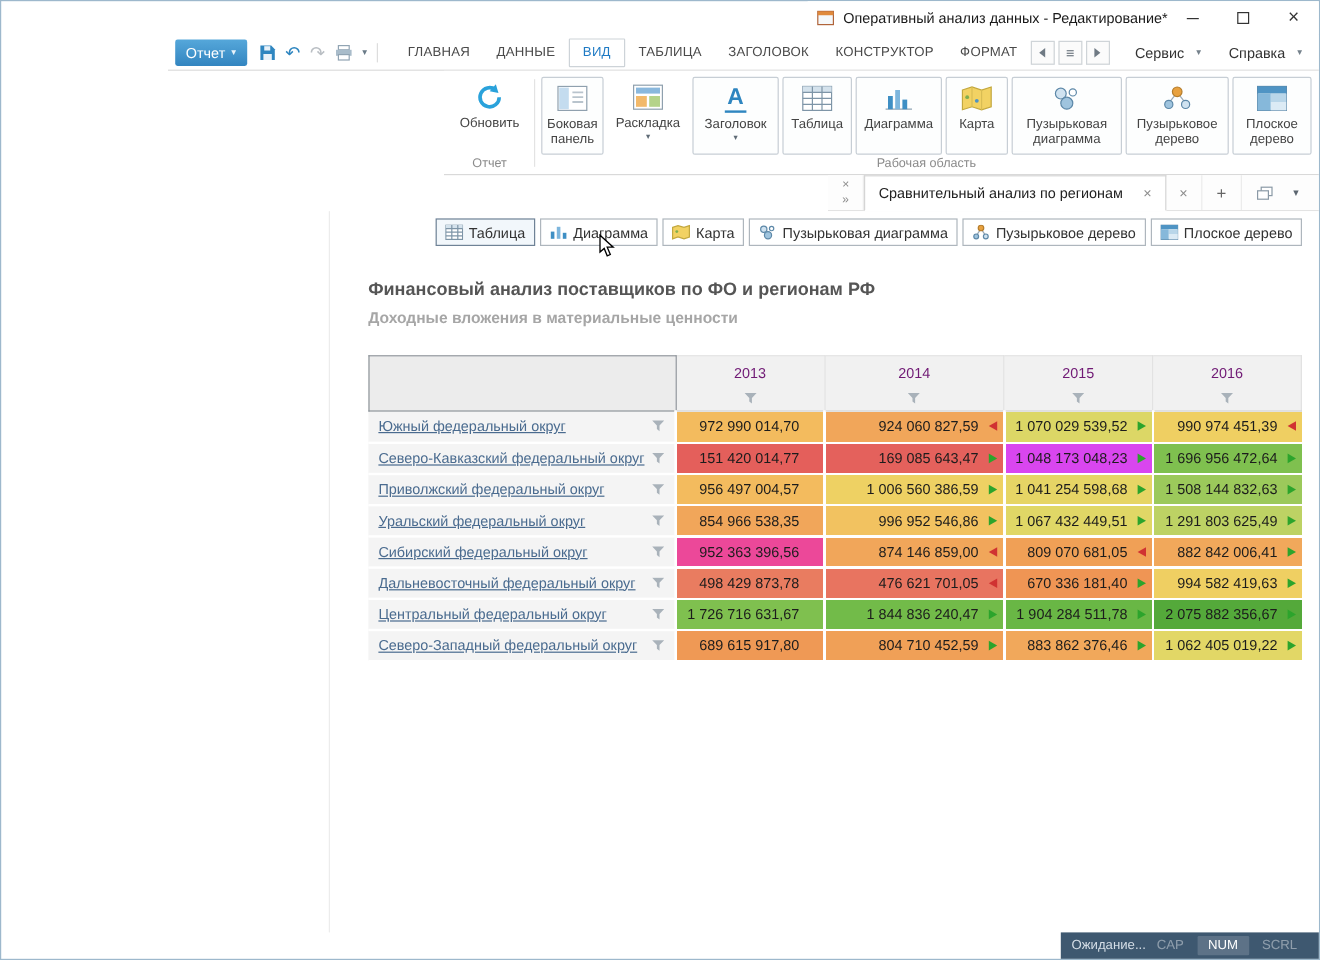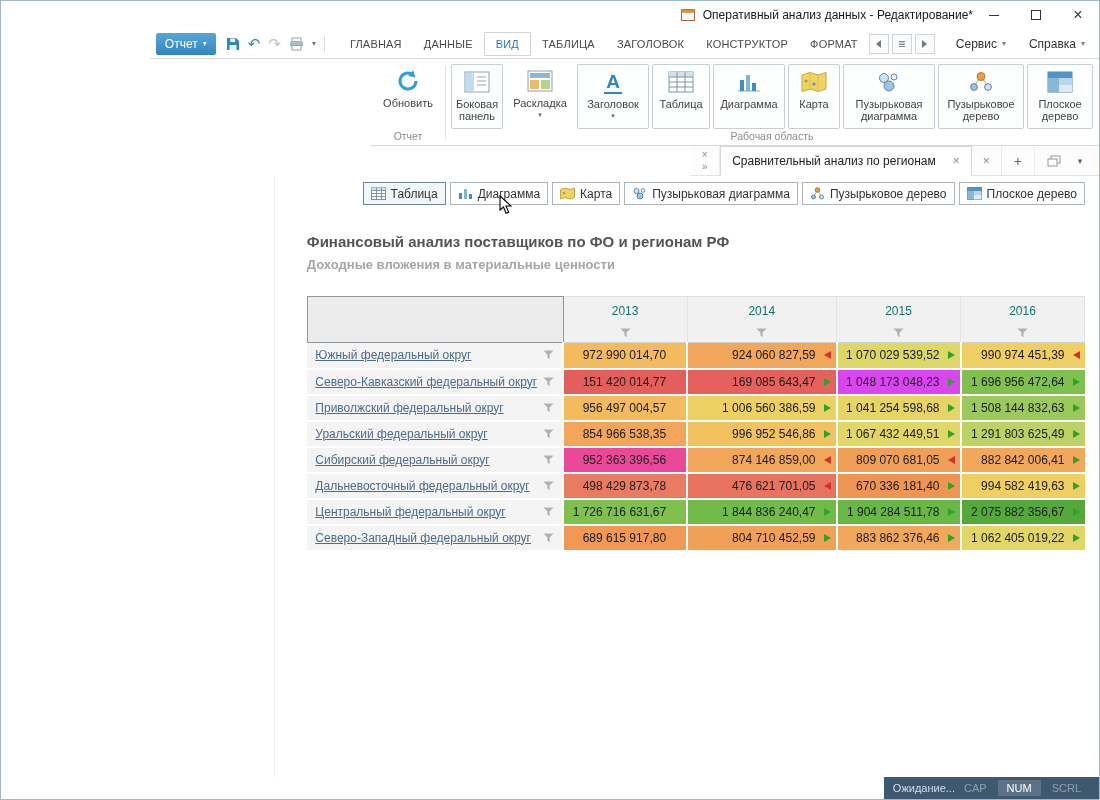--- a/index.html
+++ b/index.html
@@ -33,21 +33,21 @@
   .vsep { width:1px; height:16px; background:#ddd; margin:0 8px; }
   .rtabs { display:flex; align-items:center; height:100%; margin-left:6px; }
   .rtab { padding:0 11px; font-size:11px; color:#4a4a4a; height:100%; display:flex; align-items:center;
           cursor:pointer; letter-spacing:.2px; }
   .rtab.active { color:#1e7ac4; border:1px solid #cdd3d8; background:#fff; height:24px; border-radius:1px; }
   .menu-right { margin-left:auto; display:flex; align-items:center; gap:3px; }
   .nav-box { width:20px; height:20px; border:1px solid #cfd4d8; background:#fbfbfb; display:flex;
              align-items:center; justify-content:center; cursor:pointer; color:#5c6670; font-size:12px; }
   .tri-l { width:0;height:0;border-top:4px solid transparent;border-bottom:4px solid transparent;border-right:5px solid #6f7a84; }
   .tri-r { width:0;height:0;border-top:4px solid transparent;border-bottom:4px solid transparent;border-left:5px solid #6f7a84; }
-  .menu-link { display:flex; align-items:center; gap:5px; font-size:12px; color:#333; cursor:pointer; }
+  .menu-link { display:flex; align-items:center; gap:10px; font-size:12px; color:#333; cursor:pointer; }
   .menu-link .mcaret { font-size:8px; color:#76828c; }
   .ml-1 { margin-left:18px; } .ml-2 { margin-left:20px; margin-right:4px; }
 
   
   .ribbon { height:87px; flex:0 0 87px; display:flex; align-items:stretch; padding:5px 6px 0 6px;
             border-bottom:1px solid #d9d9d9; background:#fff; }
   .rgroup { display:flex; flex-direction:column; }
   .rgroup-body { display:flex; align-items:stretch; gap:3px; flex:1; }
   .rgroup-label { text-align:center; font-size:10.5px; color:#8b8b8b; height:16px; line-height:14px; }
   .rsep { width:1px; background:#e3e3e3; margin:2px 5px 6px 5px; }
@@ -89,21 +89,21 @@
 
   .report-title { margin-top:28px; font-size:15px; font-weight:bold; color:#555; }
   .report-subtitle { margin-top:7px; font-size:13px; font-weight:bold; color:#a6a6a6; }
 
   
   table.pivot { border-collapse:collapse; margin-top:24px; table-layout:fixed; }
   .corner { width:253px; background:#ececec; border:1px solid #8f959b; }
   th.yearcol { width:124px; background:#f1f1f1; border-top:1px solid #e0e0e0; border-bottom:1px solid #d2d2d2;
                border-right:1px solid #e2e2e2; height:46px; vertical-align:top; padding-top:7px;
                font-weight:normal; }
-  .yeartext { font-size:12px; color:#0f766e; margin-bottom:6px; }
+  .yeartext { font-size:12px; color:#701a75; margin-bottom:6px; }
   th.rowhead { background:#f4f4f4; height:26px; padding:0 8px 0 8px; font-weight:normal;
                border-bottom:2px solid #fff; text-align:left; }
   .rh-wrap { display:flex; align-items:center; justify-content:space-between; gap:6px; }
   .rowlink { color:#4a6b8f; text-decoration:underline; font-size:12px; cursor:pointer; white-space:nowrap; }
   td.datacell { height:26px; border-bottom:2px solid #fff; border-left:2px solid #fff; text-align:right;
                 font-size:12px; color:#1c1c1c; position:relative; padding:0 20px 0 2px; white-space:nowrap; }
   .tri { position:absolute; right:5px; top:50%; transform:translateY(-50%); width:0; height:0; }
   .tri.up { border-top:4.5px solid transparent; border-bottom:4.5px solid transparent; border-left:7px solid #2ca42c; }
   .tri.down { border-top:4.5px solid transparent; border-bottom:4.5px solid transparent; border-right:7px solid #d03232; }
 

